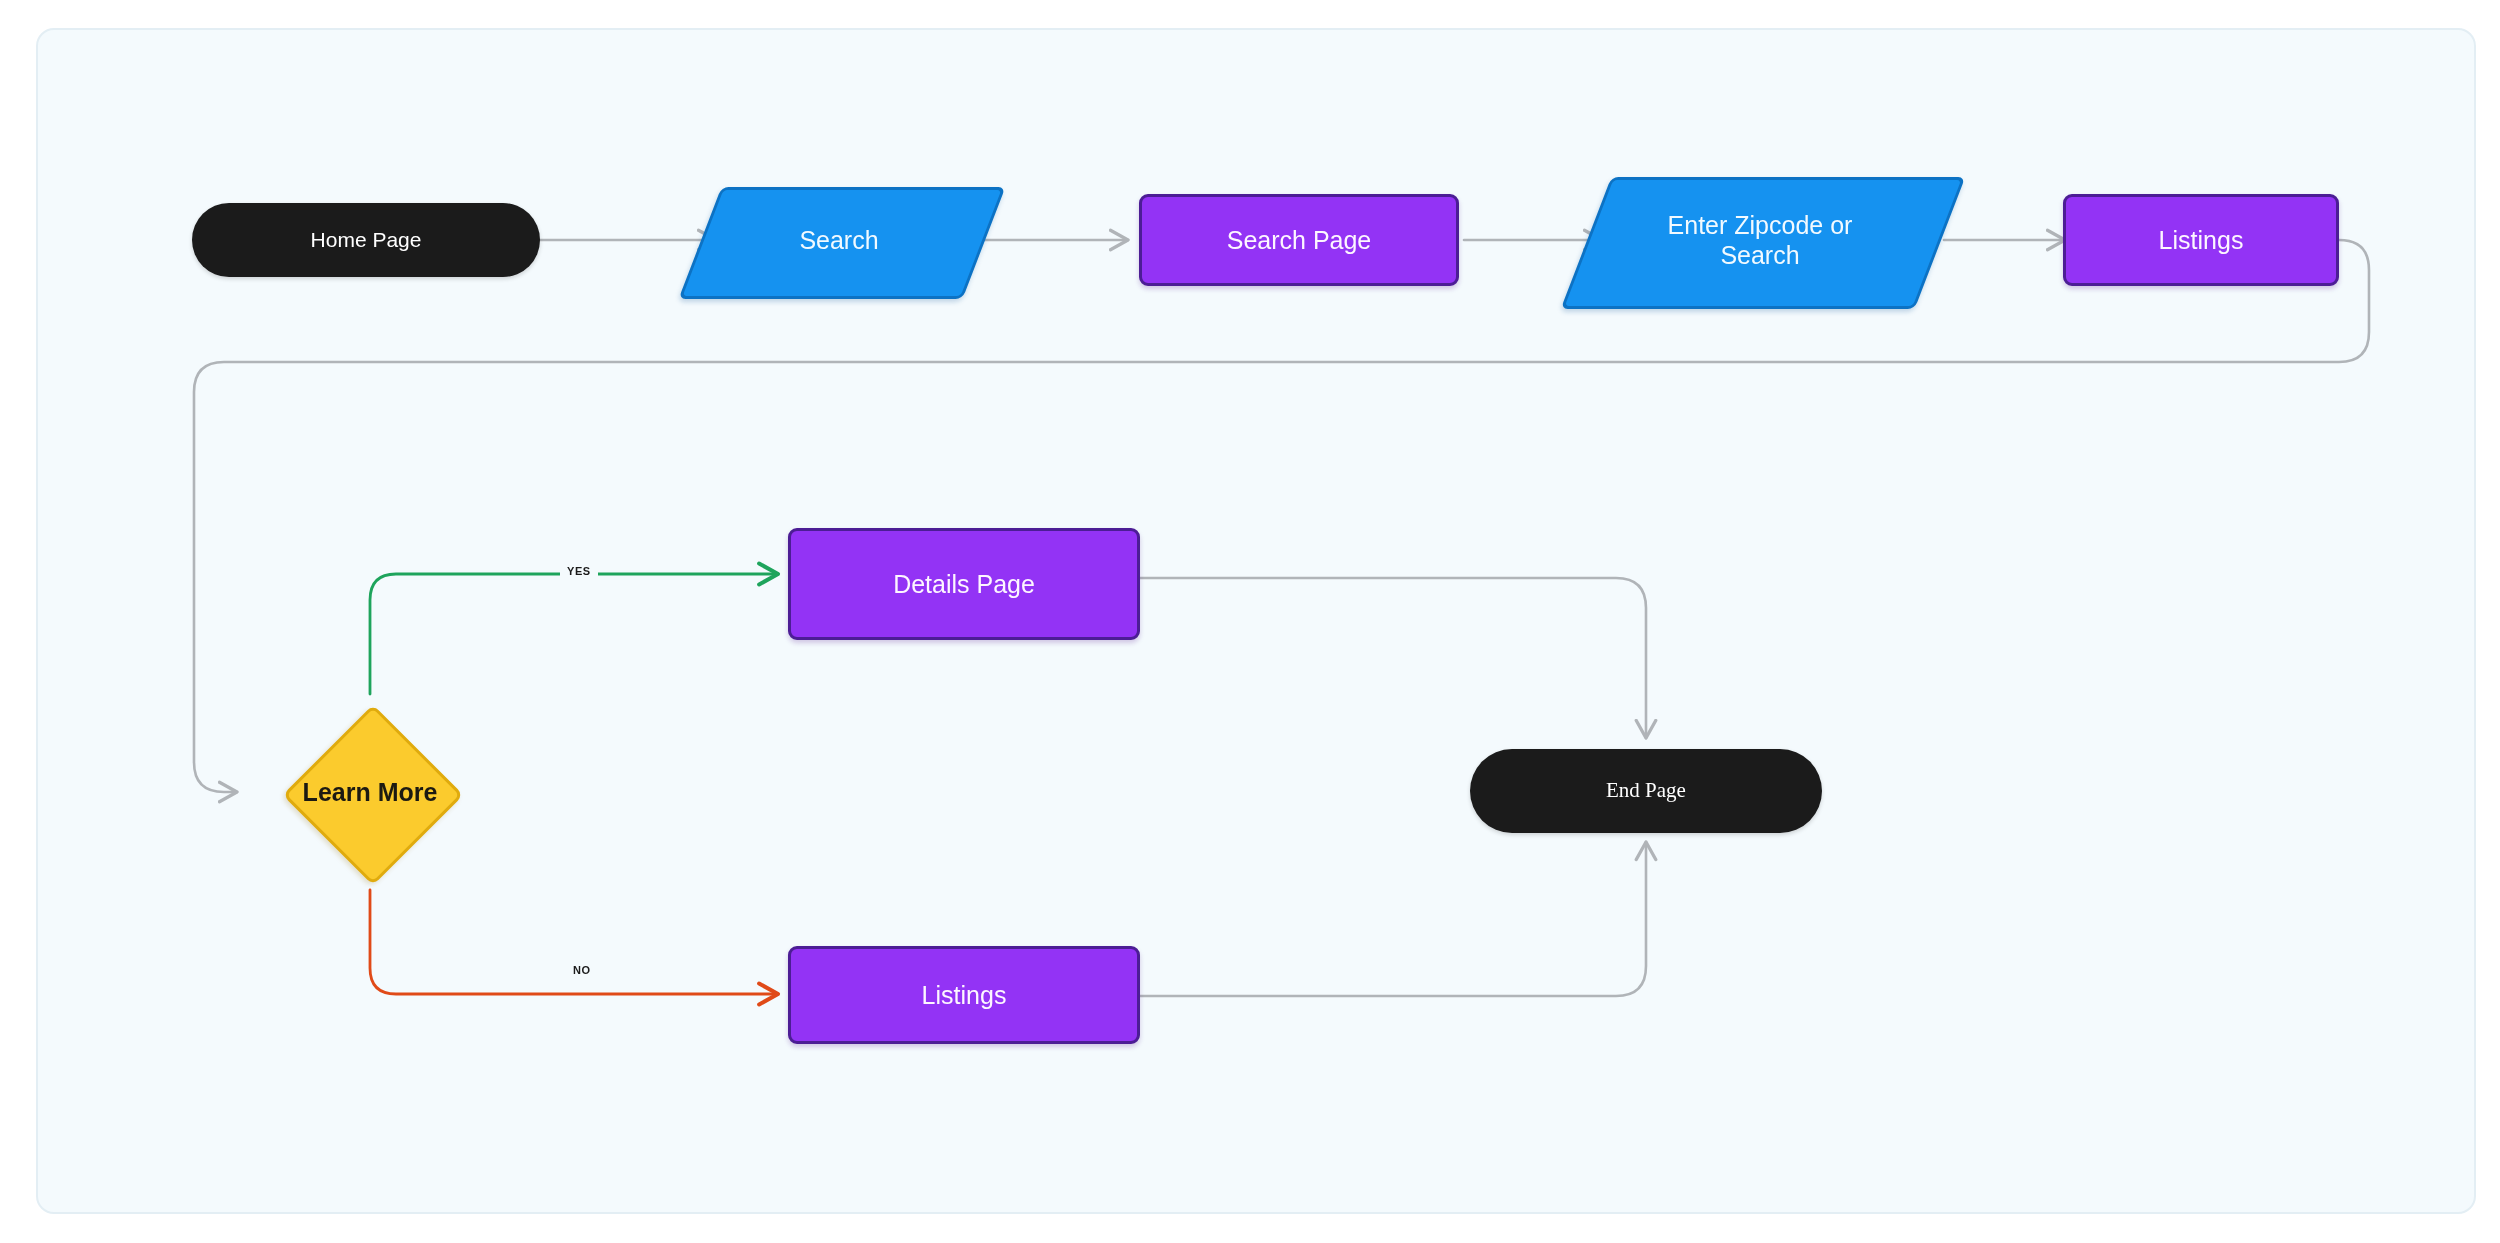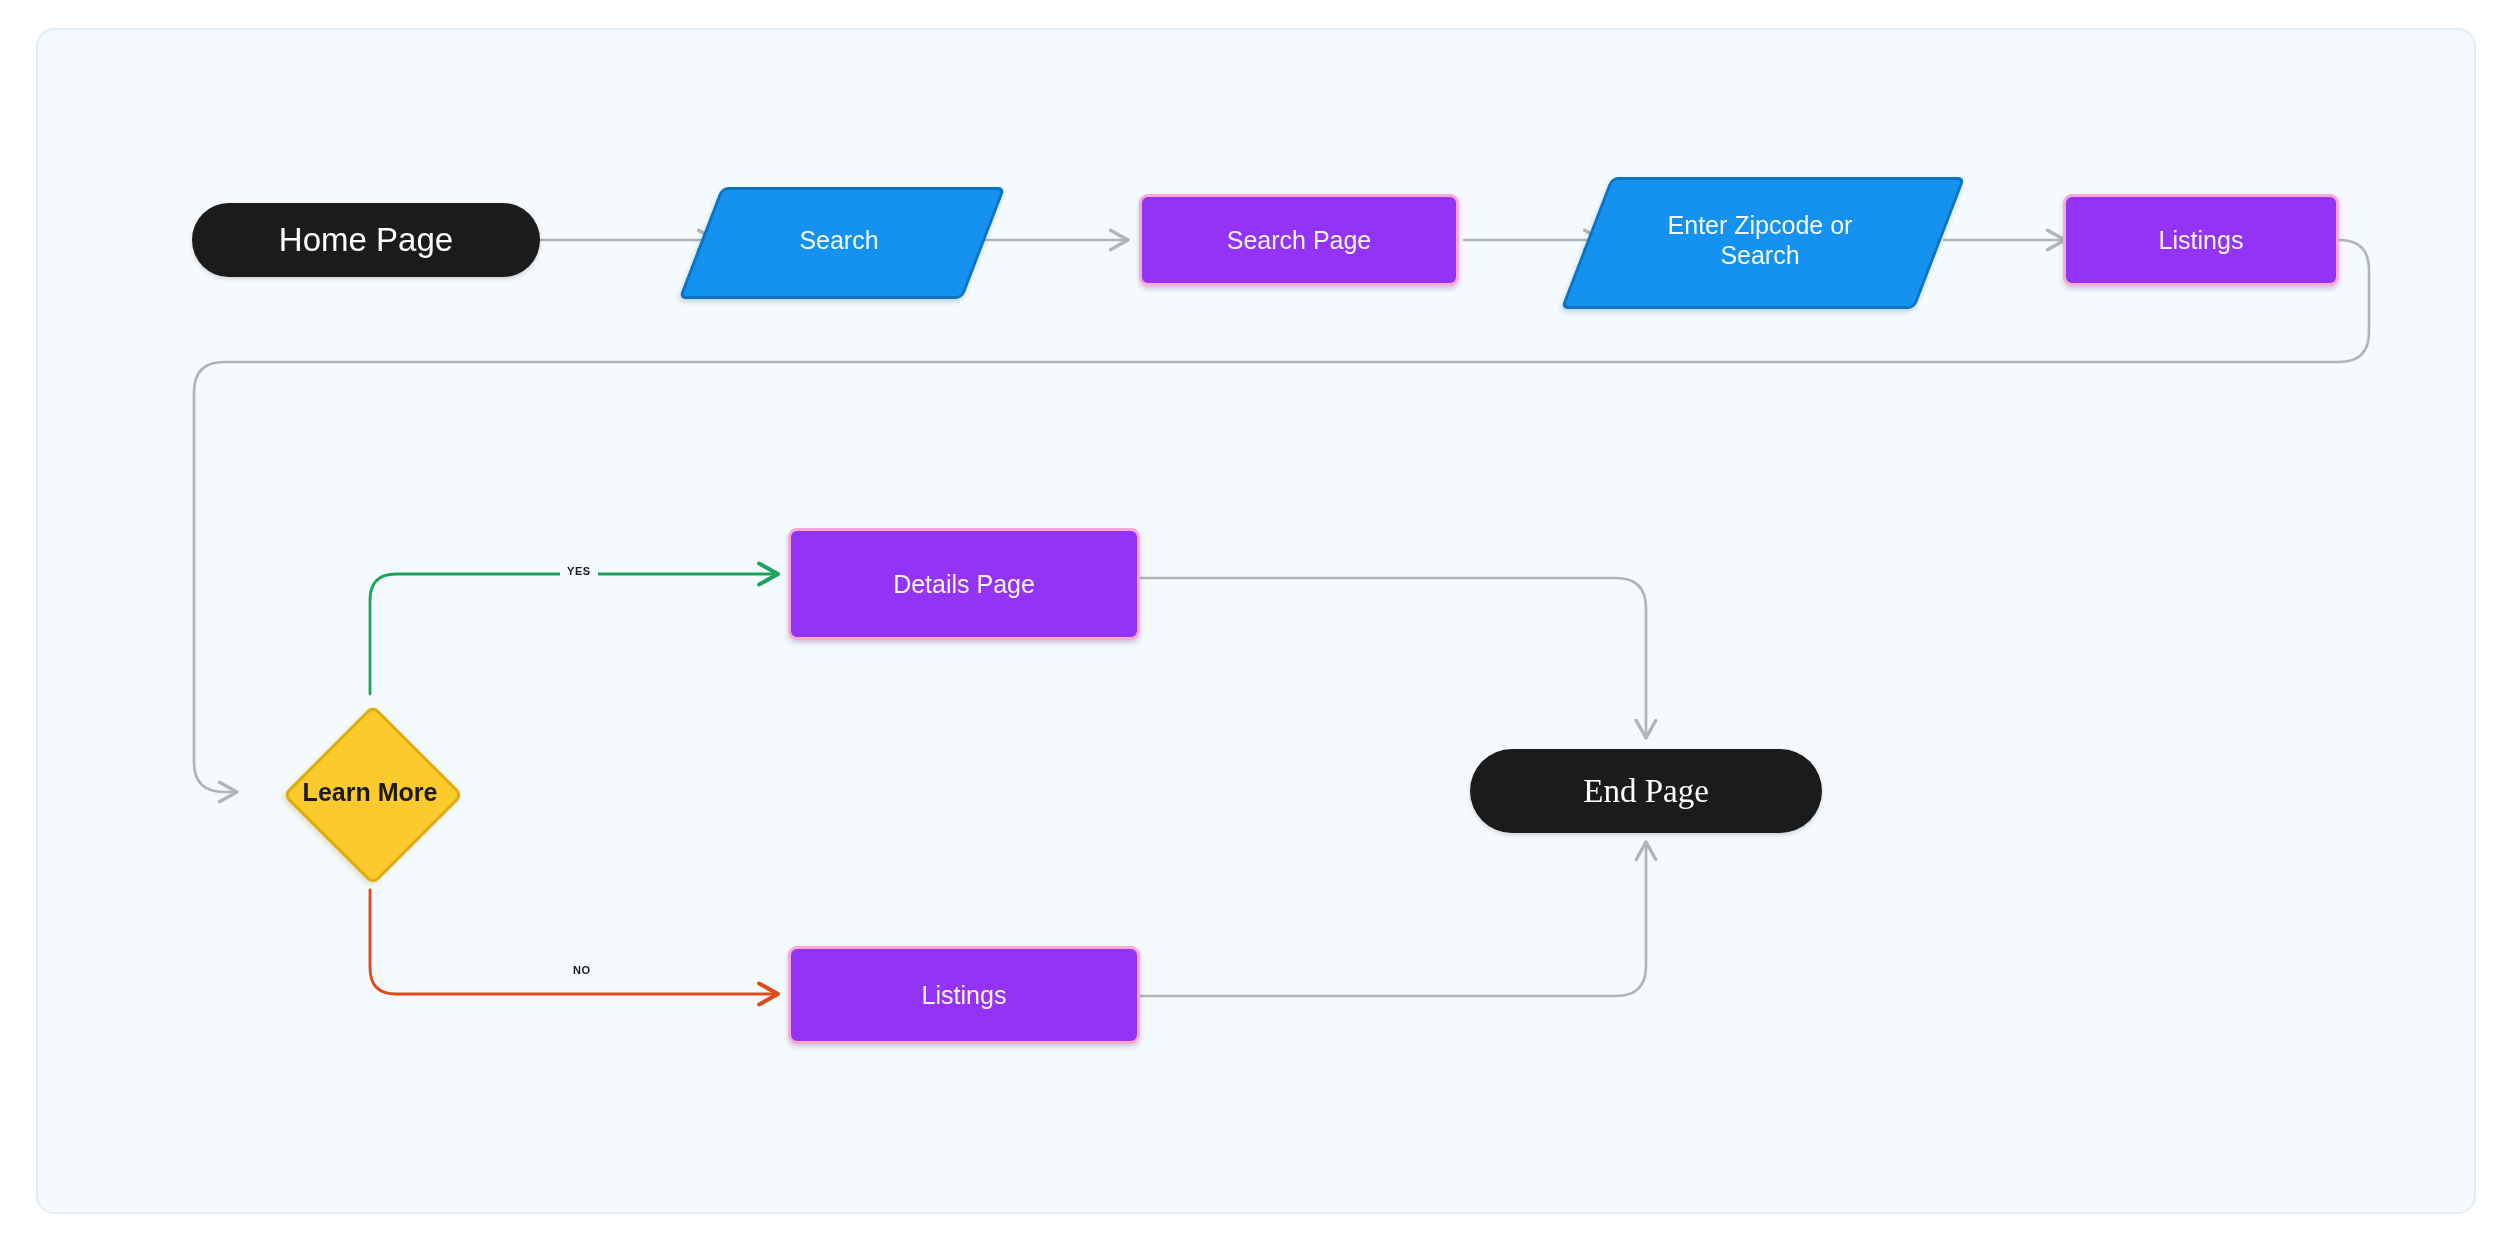--- a/index.html
+++ b/index.html
@@ -38,27 +38,27 @@
     display: flex;
     align-items: center;
     justify-content: center;
     text-align: center;
     line-height: 1.22;
   }
   .node-terminator {
     background: #1b1b1b;
     color: #ffffff;
     border-radius: 42px;
-    font-size: 33px;
+    font-size: 21px;
     box-shadow: 0 2px 4px rgba(0,0,0,0.16);
   }
   .node-process {
     background: #9333f5;
     color: #fdf6ff;
-    border: 3px solid #f9a8d4;
+    border: 3px solid #4c1d95;
     border-radius: 9px;
     font-size: 25px;
     box-shadow: 0 3px 5px rgba(80,20,140,0.22);
   }
   .node-io {
     position: absolute;
     box-sizing: border-box;
   }
   .node-io .io-shape {
     position: absolute;

